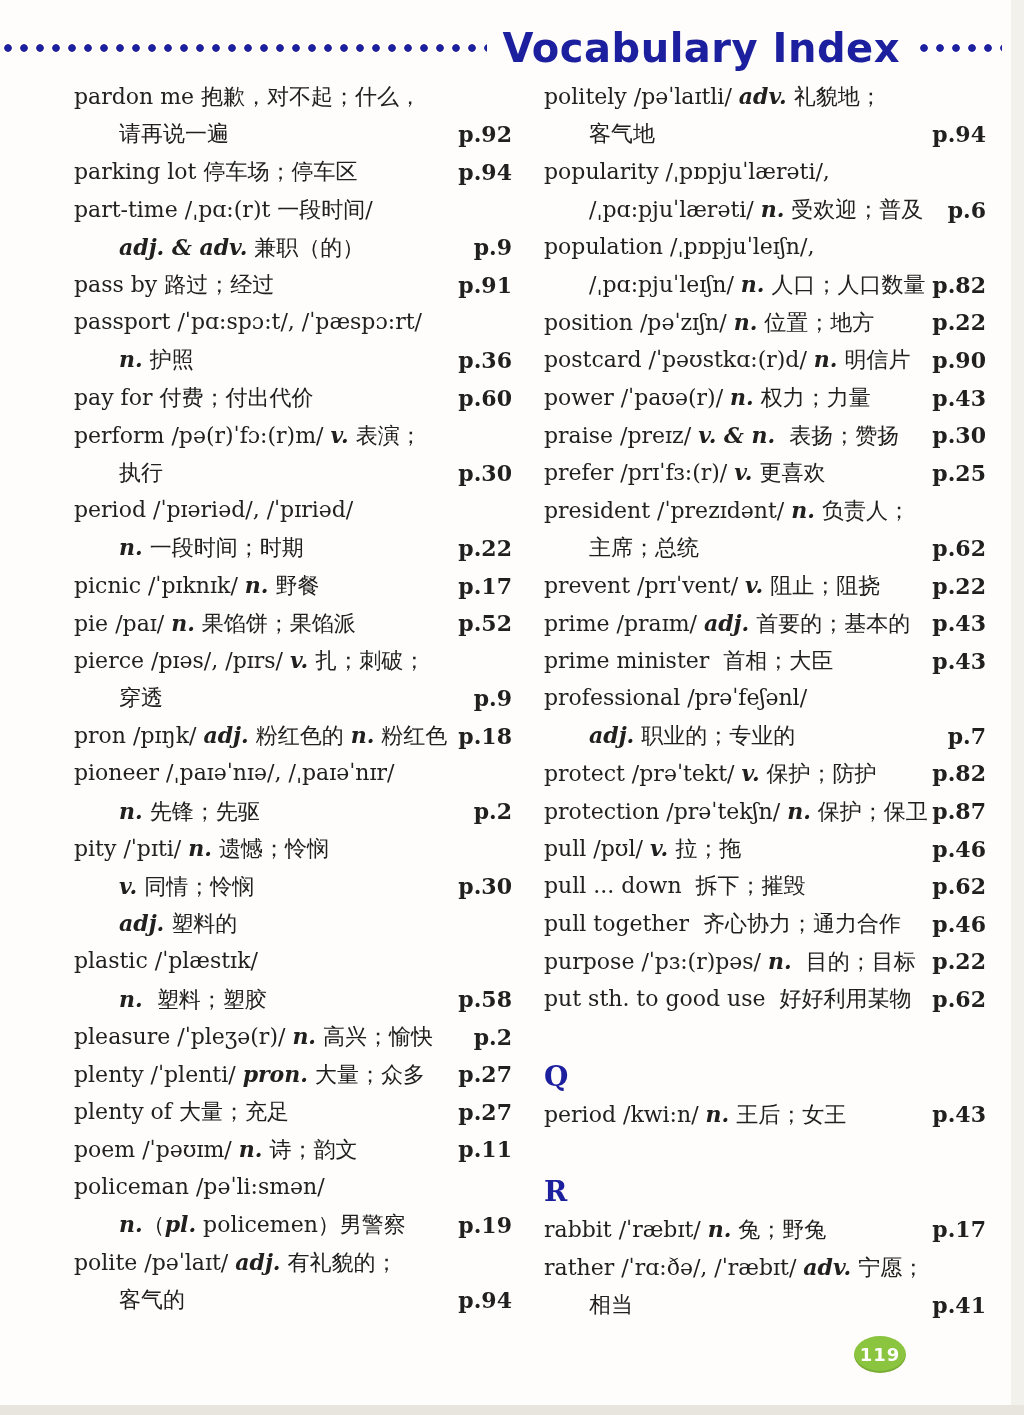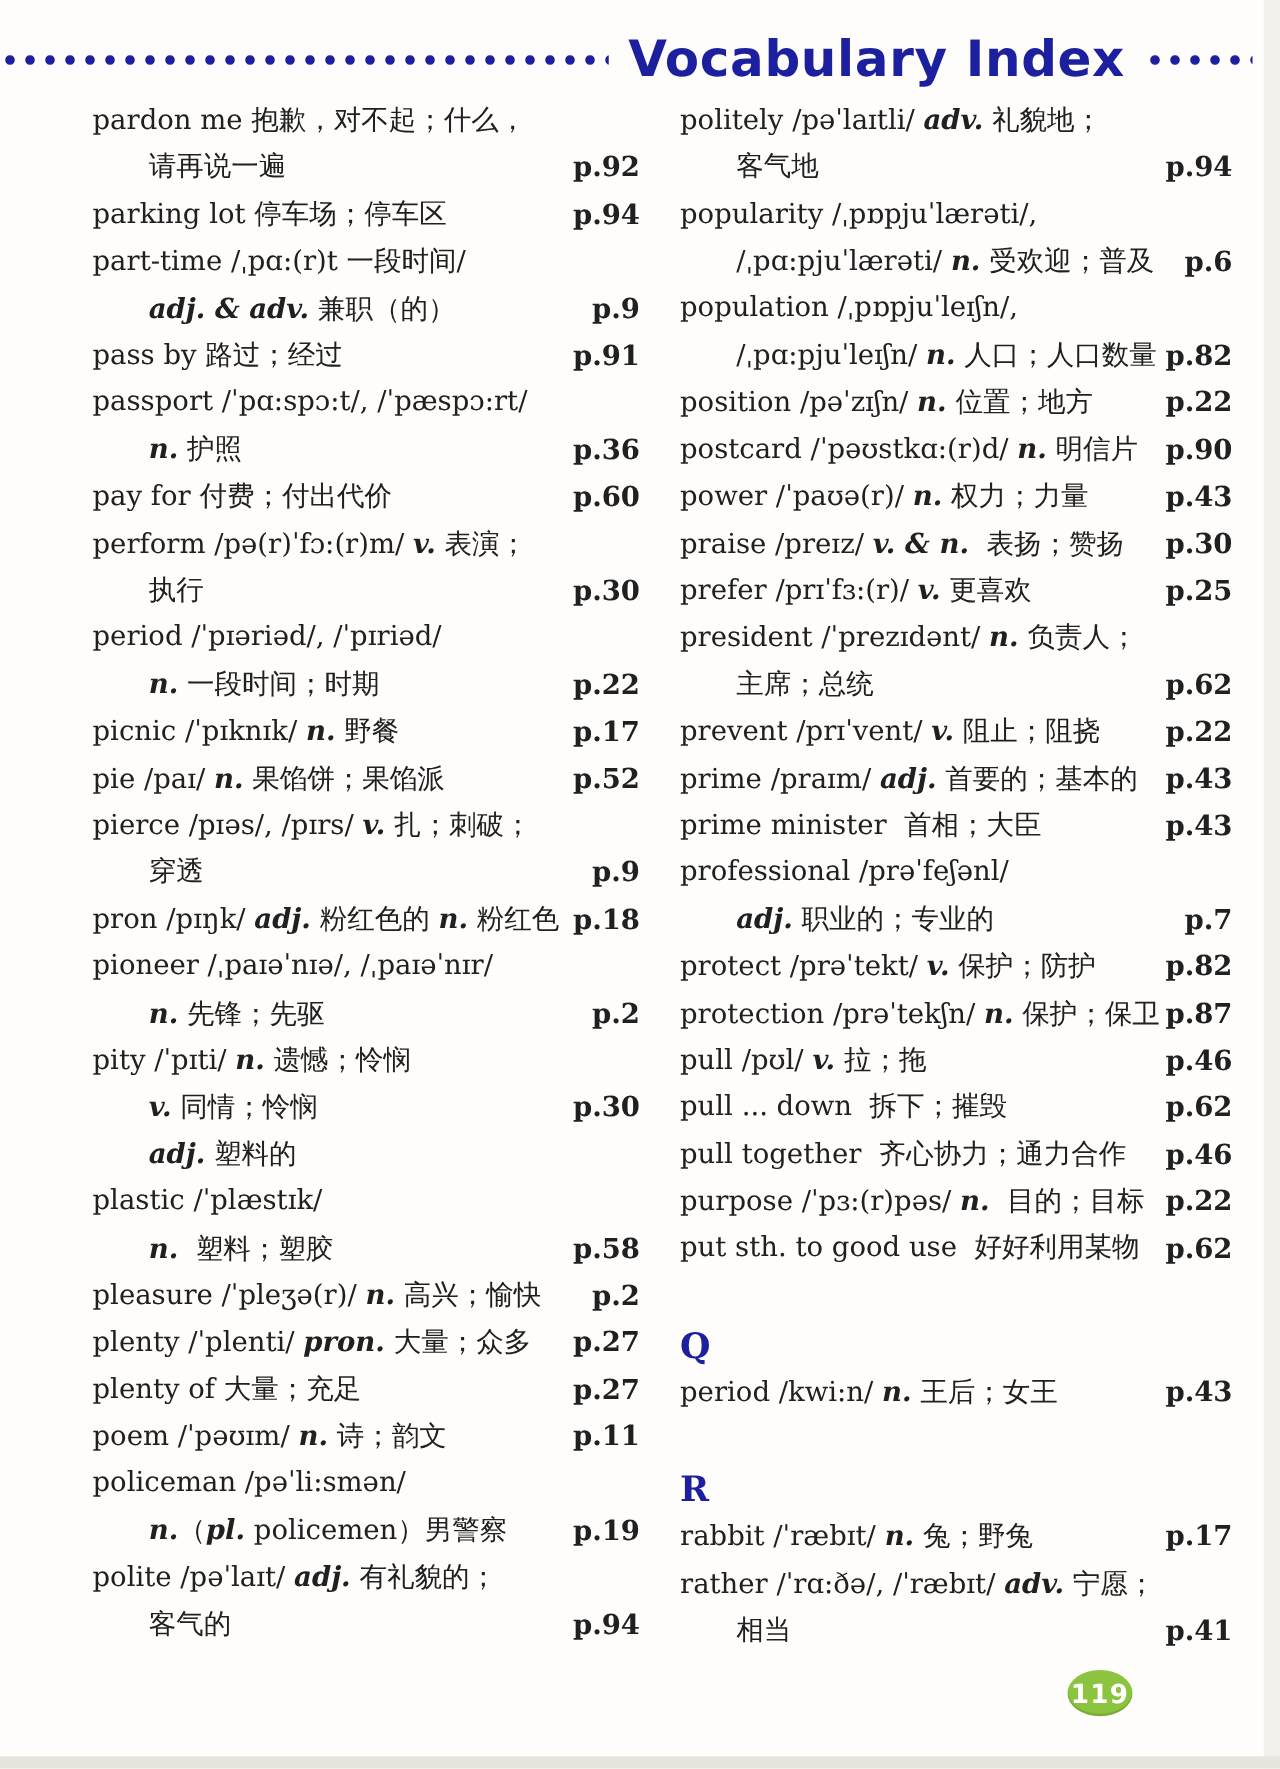--- a/index.html
+++ b/index.html
@@ -46,21 +46,21 @@
   .seg-def{font-weight:400;}
   .seg-section{
     color:var(--accent);font-weight:700;font-size:28px;
   }
   
   .page-badge{
     position:absolute;left:854px;top:1336px;width:52px;height:37px;
     background:var(--badge);border-radius:50%;
     display:flex;align-items:center;justify-content:center;
     color:#ffffff;font-family:"DejaVu Sans","Liberation Sans",sans-serif;
-    font-weight:700;font-size:21px;letter-spacing:1px;
+    font-weight:700;font-size:18px;letter-spacing:1px;
     box-shadow:inset 0 -2px 0 rgba(0,0,0,0.12);
   }
   
   .edge-right{position:absolute;top:0;right:0;width:13px;height:100%;background:#f3f1ec;}
   .edge-bottom{position:absolute;left:0;bottom:0;width:100%;height:10px;background:#e8e5de;}
 </style>
 </head>
 <body>
 
 <div class="page">

